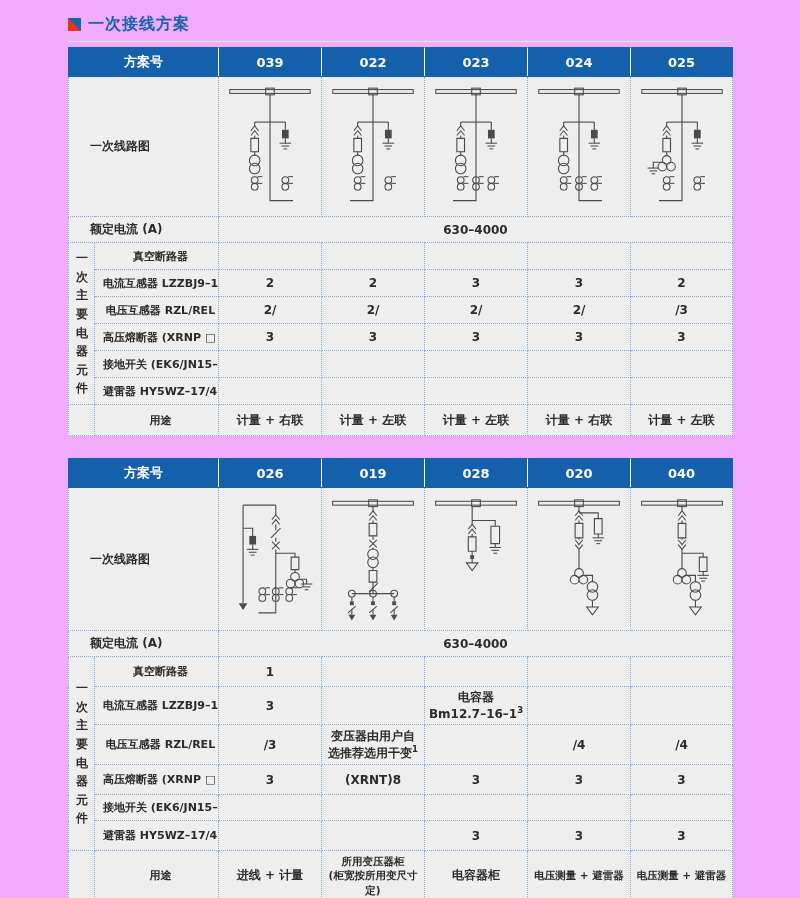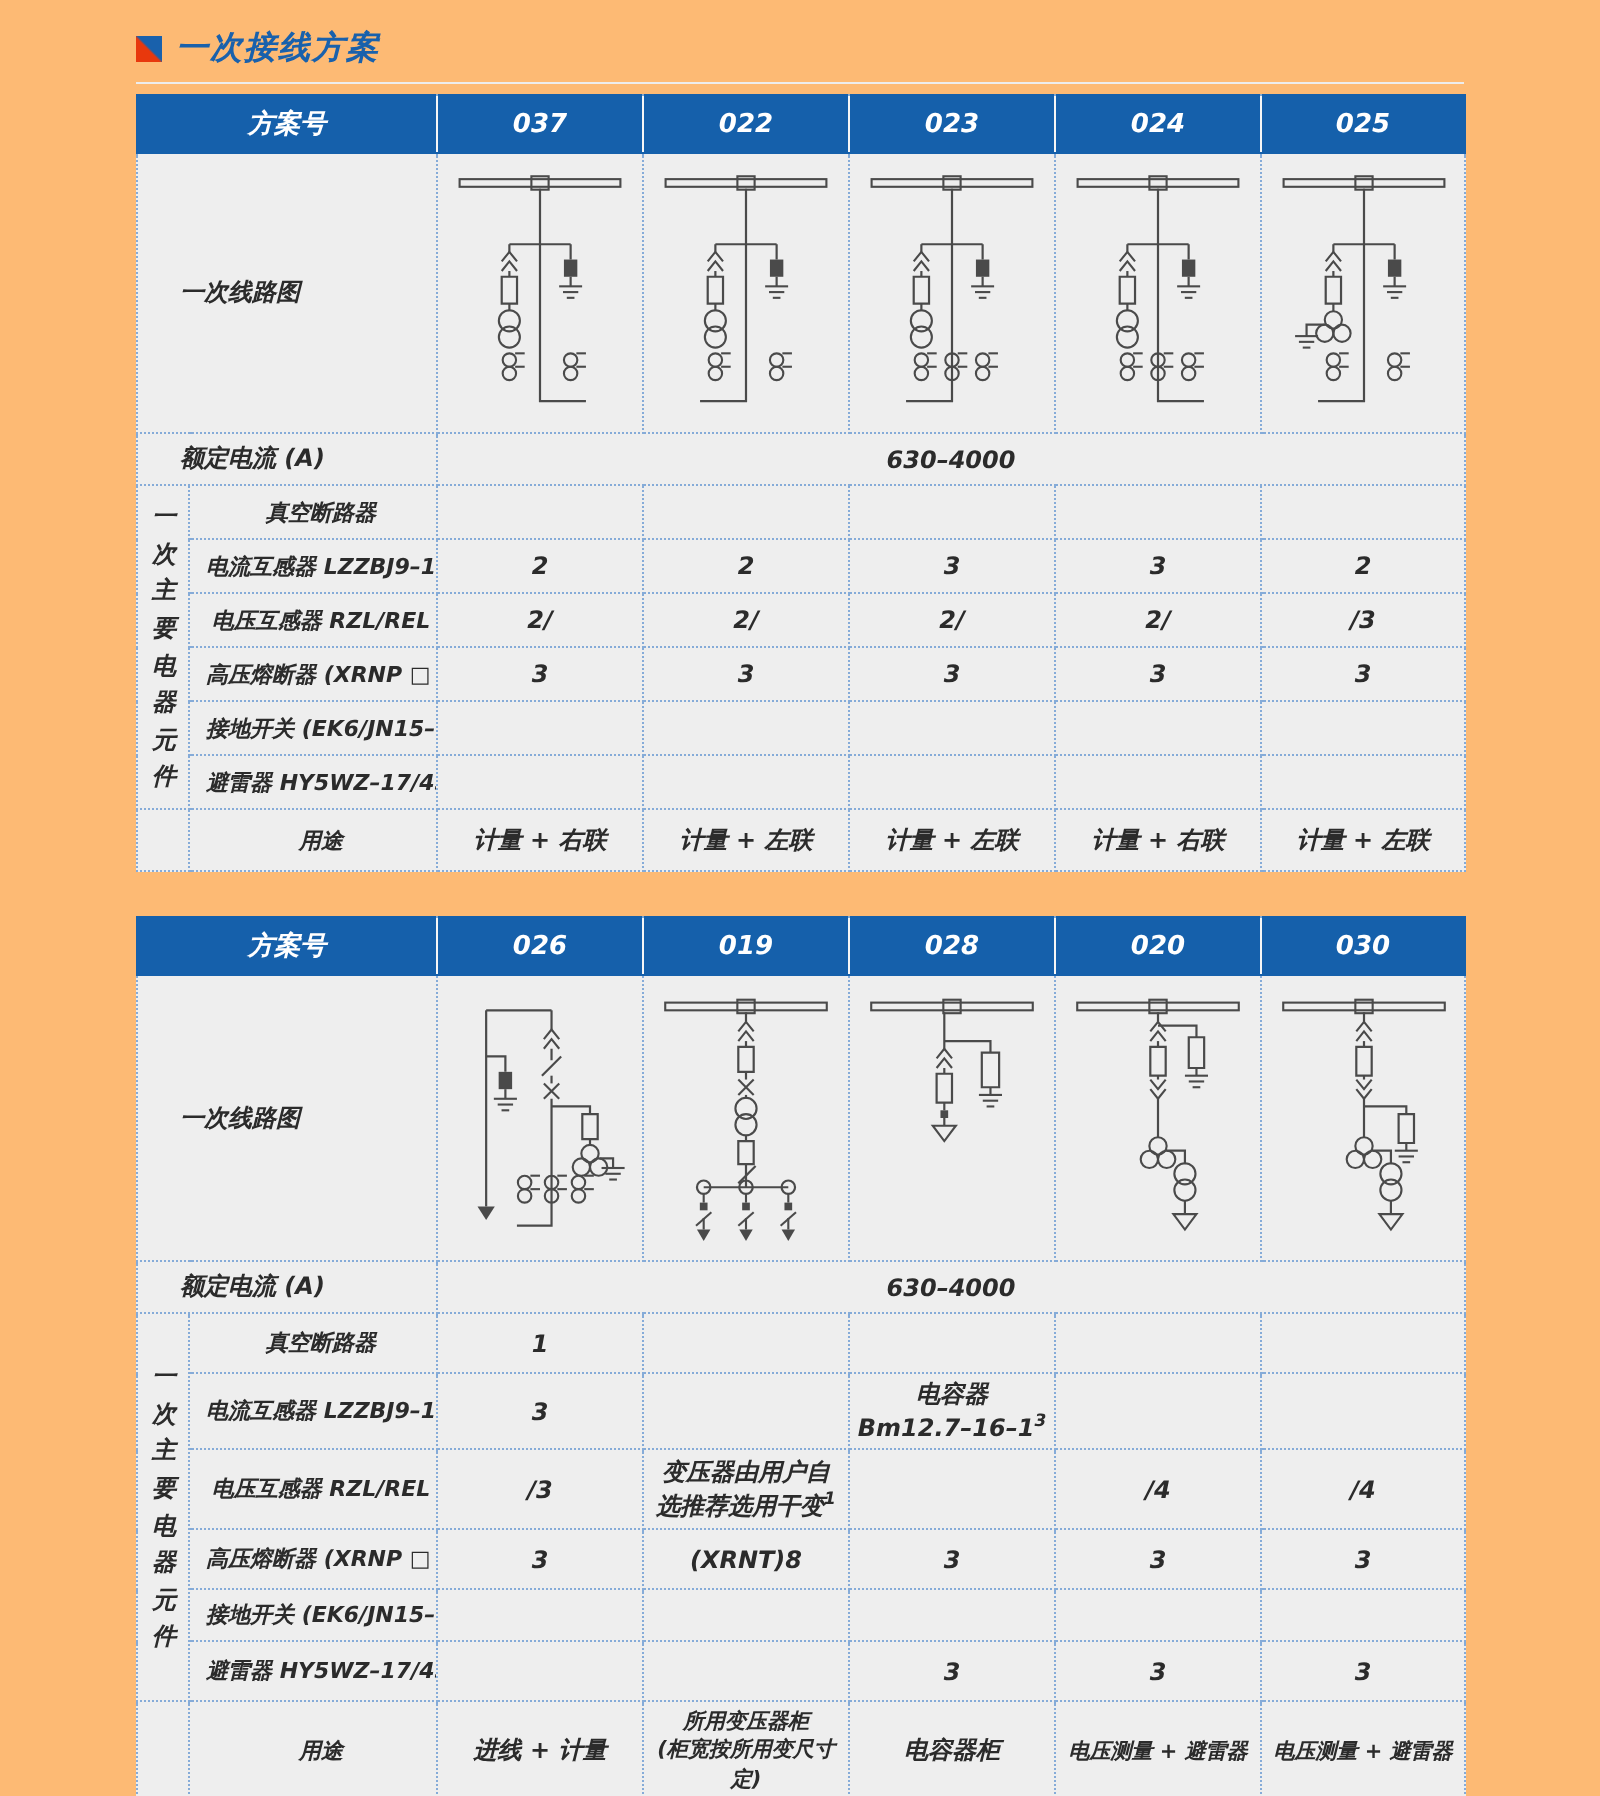--- a/index.html
+++ b/index.html
@@ -1,17 +1,17 @@
 <!DOCTYPE html>
 <html><head>
 <meta charset="utf-8">
 <style>
   html,body{margin:0;padding:0;background:#fff;}
   body{font-family:"DejaVu Sans","Liberation Sans",sans-serif;}
-  .page{position:relative;width:800px;height:898px;background:#fdba74;overflow:hidden;font-style:italic;}
+  .page{position:relative;width:800px;height:898px;background:#f0abfc;overflow:hidden;}
 
   .title{position:absolute;left:68px;top:14px;display:flex;align-items:center;gap:7px;}
   .title .sq{width:13px;height:13px;background:linear-gradient(45deg,#e8380d 47%,#1961ac 53%);}
   .title .txt{color:#1961ac;font-weight:bold;font-size:16px;letter-spacing:1px;}
   .rule{position:absolute;left:68px;top:41px;width:664px;border-top:1px solid #ededed;}
 
   table{border-collapse:collapse;table-layout:fixed;position:absolute;left:68px;width:664px;background:#eee;}
   #table1{top:47px;}
   #table2{top:458px;}
 
@@ -110,21 +110,21 @@
         <col style="width:124px">
         <col style="width:103px">
         <col style="width:103px">
         <col style="width:103px">
         <col style="width:103px">
         <col style="width:102px">
       </colgroup>
     <thead>
       <tr class="r-head">
         <th colspan="2">方案号</th>
-        <th>037</th>
+        <th>039</th>
         <th>022</th>
         <th>023</th>
         <th>024</th>
         <th>025</th>
       </tr>
     </thead>
     <tbody>
       <tr class="r-diag1">
         <th colspan="2" class="lab">一次线路图</th>
         <td>
@@ -302,21 +302,21 @@
         <col style="width:103px">
         <col style="width:102px">
       </colgroup>
     <thead>
       <tr class="r-head">
         <th colspan="2">方案号</th>
         <th>026</th>
         <th>019</th>
         <th>028</th>
         <th>020</th>
-        <th>030</th>
+        <th>040</th>
       </tr>
     </thead>
     <tbody>
       <tr class="r-diag2">
         <th colspan="2" class="lab">一次线路图</th>
         <td>
           <svg class="dg" viewBox="0 0 104 140" width="100" height="136">
             <path d="M24 14 H58"></path>
               <path d="M24 14 V116"></path>
               <use href="#d-tri" transform="translate(24,116)"></use>

